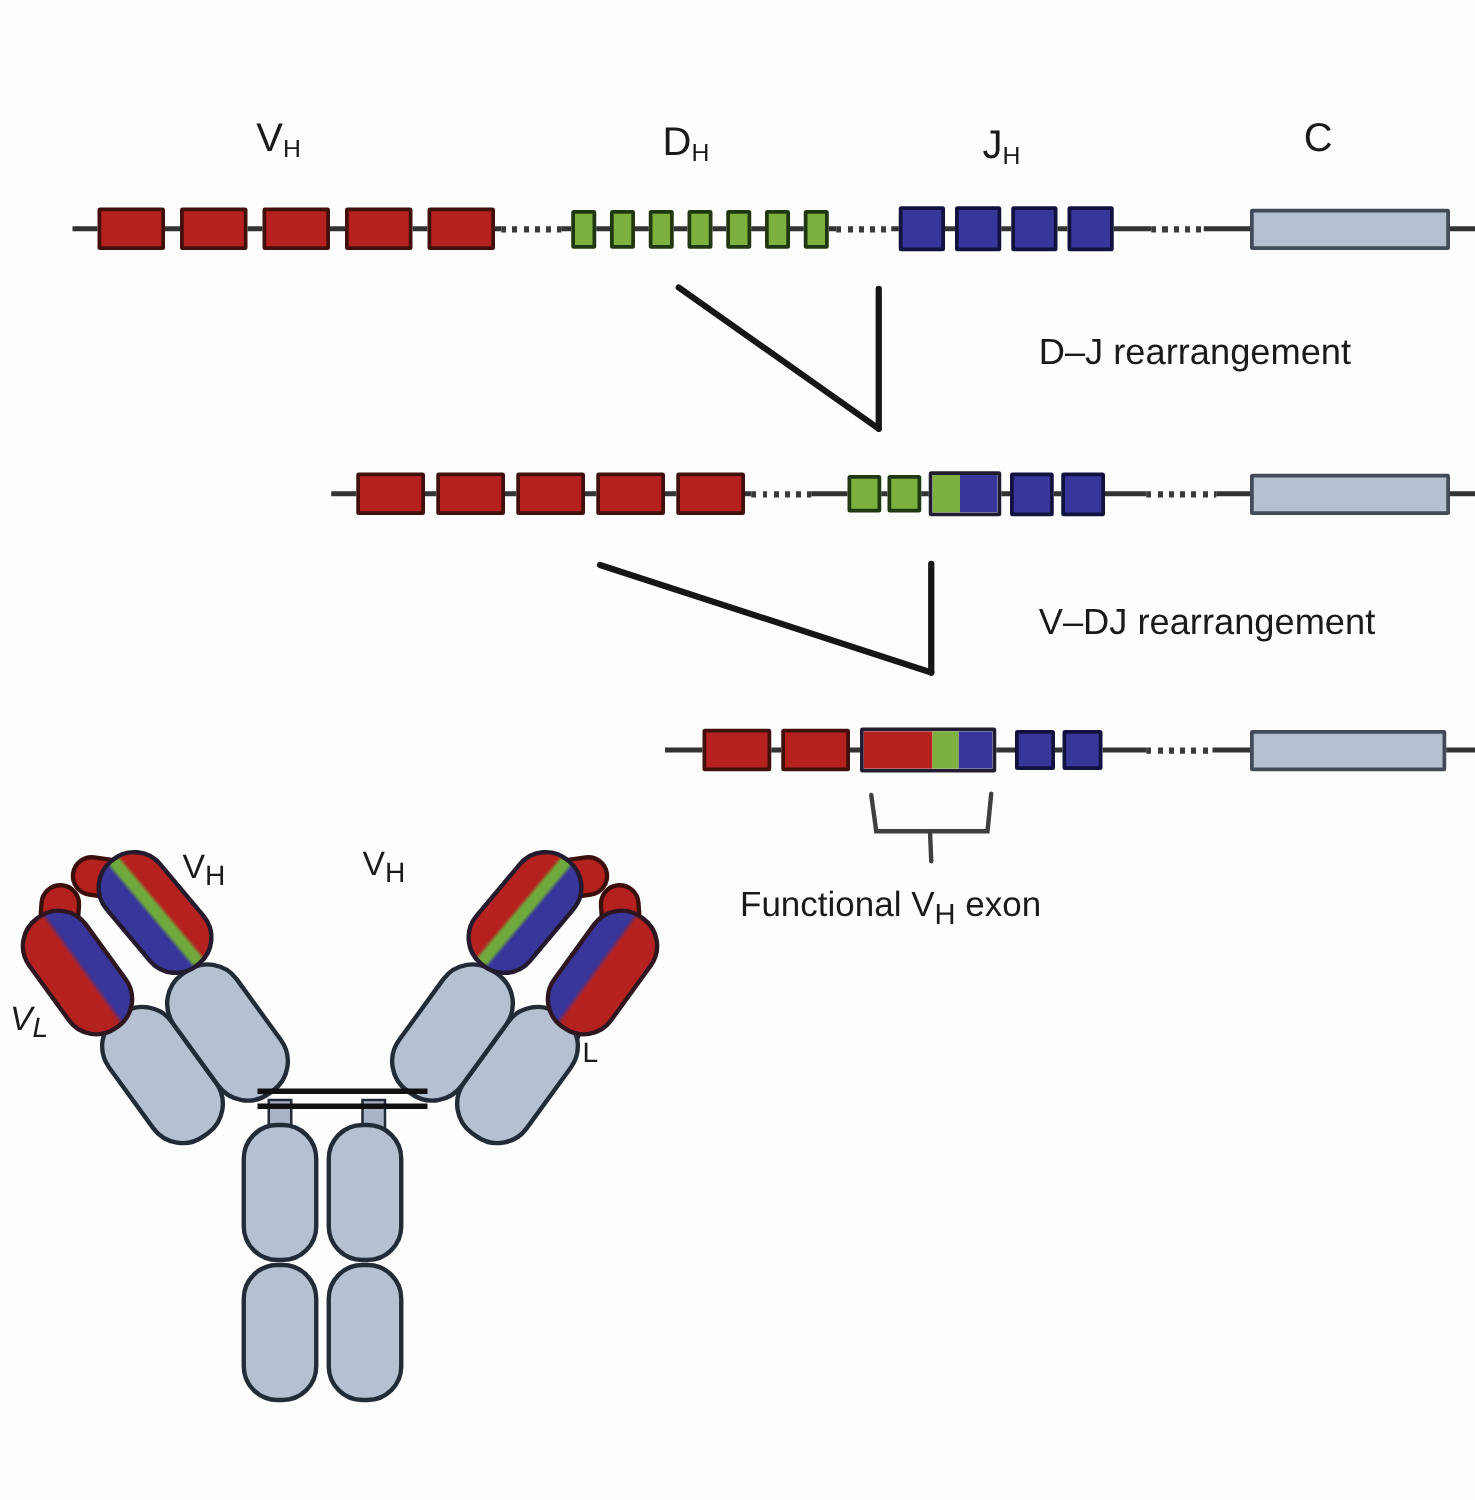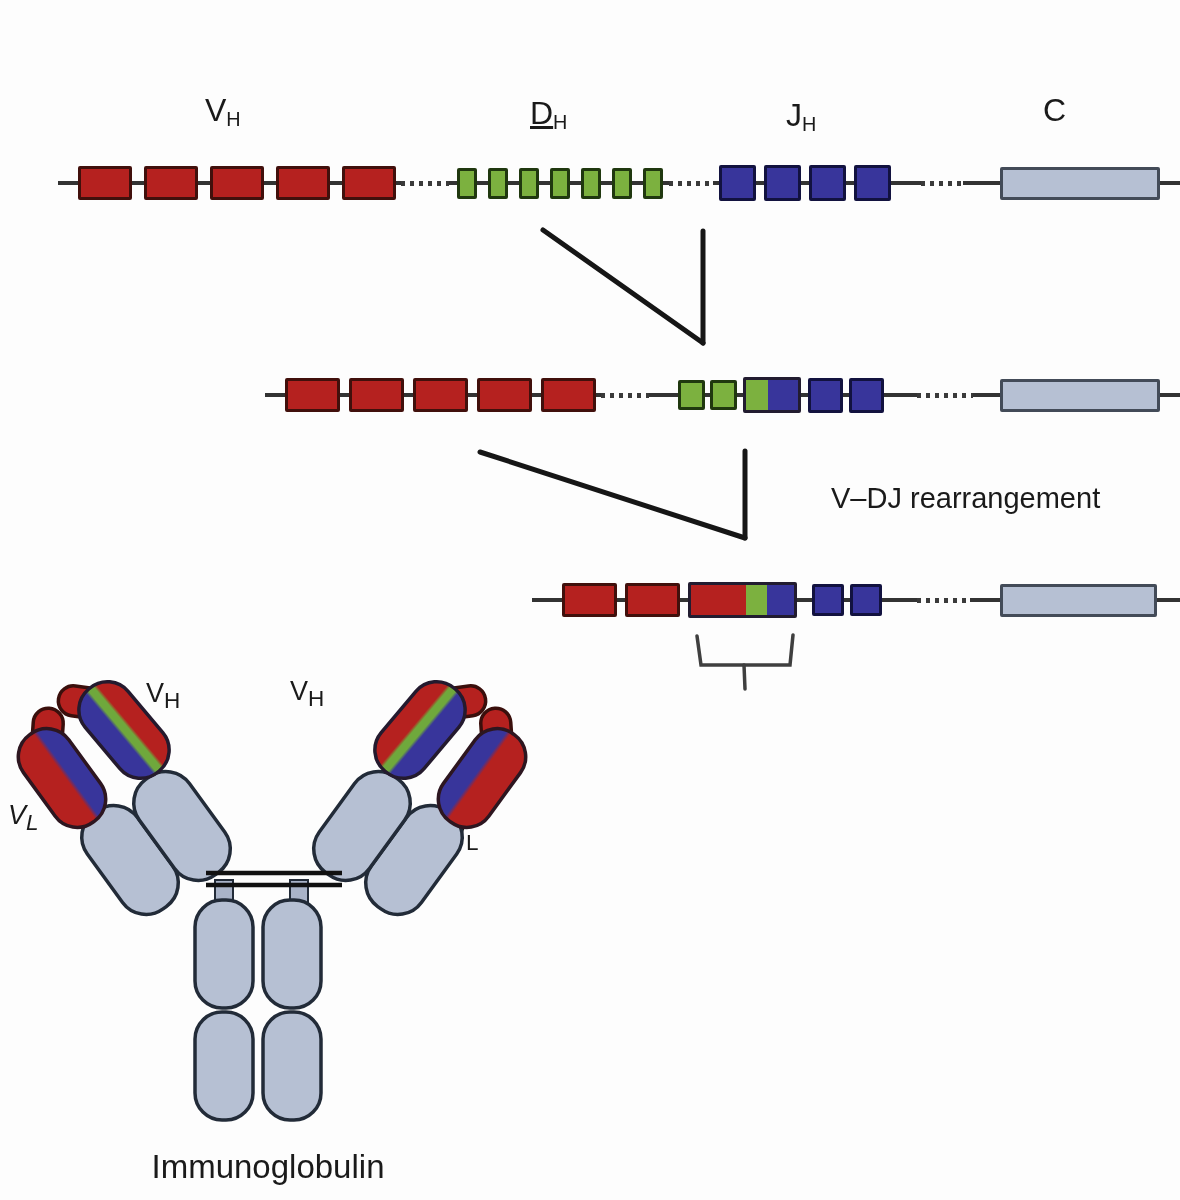--- a/index.html
+++ b/index.html
@@ -34,21 +34,21 @@
   
   .overlay{position:absolute;left:0;top:0;}
 </style>
 </head>
 <body>
 
 <div class="stage">
 
 
   <div class="lbl region-lbl" style="left:205px;top:92px;"><span>V</span><sub>H</sub></div>
-  <div class="lbl region-lbl" style="left:530px;top:95px;text-decoration:underline;"><span>D</span><sub>H</sub></div>
+  <div class="lbl region-lbl" style="left:530px;top:95px;"><span>D</span><sub>H</sub></div>
   <div class="lbl region-lbl" style="left:786px;top:97px;"><span>J</span><sub>H</sub></div>
   <div class="lbl region-lbl" style="left:1043px;top:92px;"><span>C</span></div>
 
   <div class="gene-row" style="left: 58px; top: 163px;">
       <div class="seg-line" style="width: 20px; background: rgb(51, 51, 51);"></div>
       <div class="seg-box" style="width: 54px; height: 34px; background: rgb(181, 33, 31); border-color: rgb(65, 16, 12);"></div>
       <div class="seg-line" style="width: 12px; background: rgb(51, 51, 51);"></div>
       <div class="seg-box" style="width: 54px; height: 34px; background: rgb(181, 33, 31); border-color: rgb(65, 16, 12);"></div>
       <div class="seg-line" style="width: 12px; background: rgb(51, 51, 51);"></div>
       <div class="seg-box" style="width: 54px; height: 34px; background: rgb(181, 33, 31); border-color: rgb(65, 16, 12);"></div>
@@ -135,28 +135,31 @@
       <div class="seg-box" style="width: 32px; height: 32px; background: rgb(56, 53, 155); border-color: rgb(18, 18, 63);"></div>
       <div class="seg-line" style="width: 6px; background: rgb(51, 51, 51);"></div>
       <div class="seg-box" style="width: 32px; height: 32px; background: rgb(56, 53, 155); border-color: rgb(18, 18, 63);"></div>
       <div class="seg-line" style="width: 35px; background: rgb(51, 51, 51);"></div>
       <div class="seg-dots" style="width: 53px;"></div>
       <div class="seg-line" style="width: 30px; background: rgb(51, 51, 51);"></div>
       <div class="seg-box" style="width: 157px; height: 33px; background: rgb(182, 192, 211); border-color: rgb(67, 75, 88);"></div>
       <div class="seg-fill" style="background: rgb(51, 51, 51);"></div>
     </div>
 
+  <div class="lbl step-lbl" style="left:831px;top:266px;">D–J rearrangement</div>
   <div class="lbl step-lbl" style="left:831px;top:482px;text-align:center;">V–DJ rearrangement</div>
 
+  <div class="lbl func-lbl" style="left:592px;top:708px;">
+    <span>Functional V</span><sub>H</sub><span> exon</span>
+  </div>
 
   <div class="lbl ab-lbl" style="left:146px;top:678px;"><span>V</span><sub>H</sub></div>
   <div class="lbl ab-lbl" style="left:290px;top:676px;"><span>V</span><sub>H</sub></div>
   <div class="lbl ab-lbl" style="left:8px;top:800px;font-style:italic;"><span>V</span><sub>L</sub></div>
   <div class="lbl ab-lbl" style="left:448px;top:820px;"><span>V</span><sub>L</sub></div>
-  <div class="lbl ig-lbl">Immunoglobulin</div>
 
   <svg class="overlay" width="1180" height="1200" viewBox="0 0 1180 1200">
     <defs>
       <linearGradient id="vhG" x1="0" y1="0" x2="1" y2="0">
         <stop offset="0" stop-color="#38359b"></stop>
         <stop offset="0.40" stop-color="#38359b"></stop>
         <stop offset="0.46" stop-color="#6fa83c"></stop>
         <stop offset="0.58" stop-color="#6fa83c"></stop>
         <stop offset="0.64" stop-color="#b5211f"></stop>
         <stop offset="1" stop-color="#b5211f"></stop>

